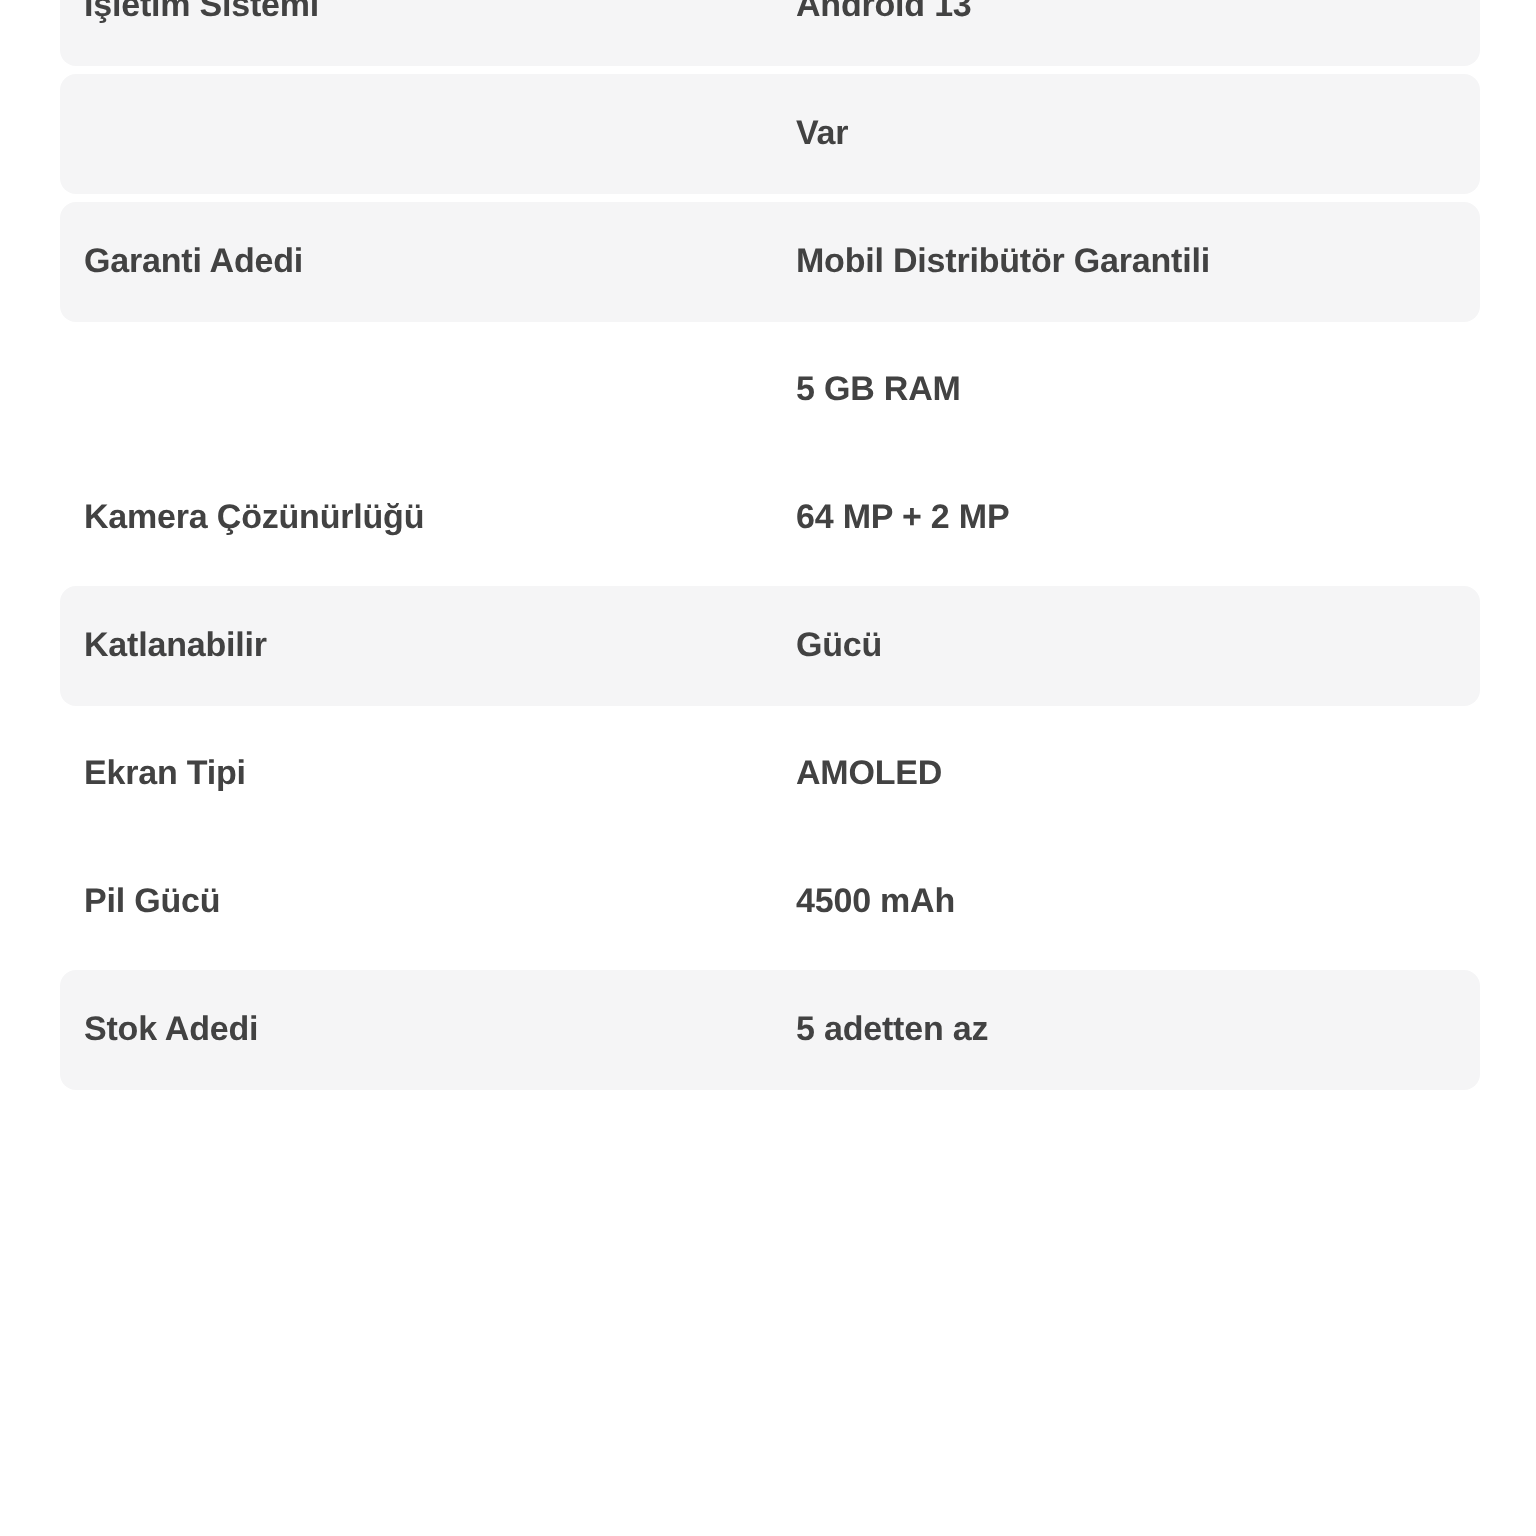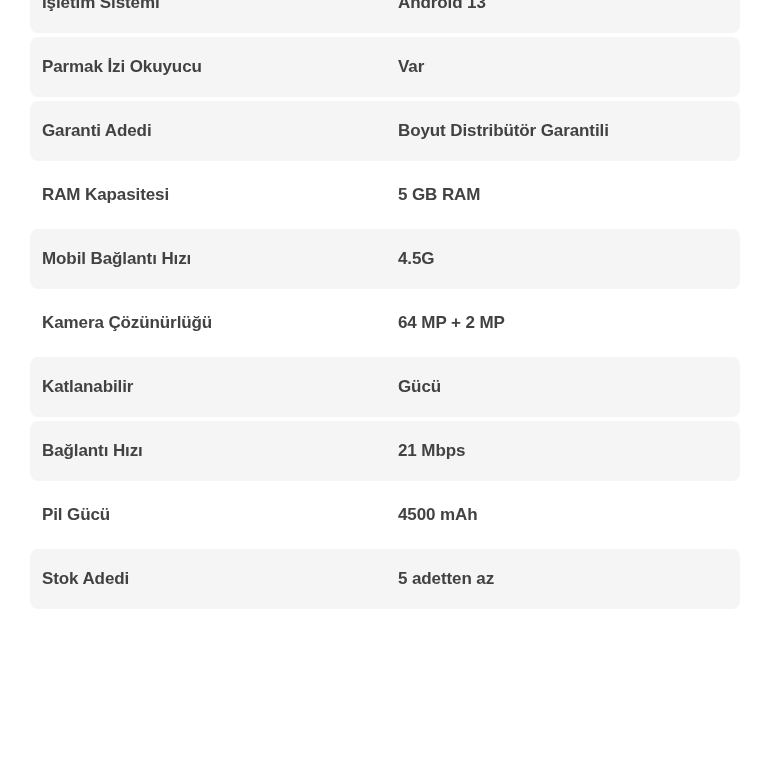--- a/index.html
+++ b/index.html
@@ -57,55 +57,49 @@
 <body style="background: rgb(255, 255, 255);">
 
 <div class="spec-table" id="spec-table">
   <div class="spec-row striped">
     <span class="spec-label">İşletim Sistemi</span>
     <span class="spec-value">Android 13</span>
   </div>
 
 
   <div class="spec-row striped">
-    <span class="spec-label">Parmak İzi Okuyucu</span>
     <span class="spec-value">Var</span>
   </div>
 
 
   <div class="spec-row striped">
     <span class="spec-label">Garanti Adedi</span>
-    <span class="spec-value">Boyut Distribütör Garantili</span>
+    <span class="spec-value">Mobil Distribütör Garantili</span>
   </div>
 
   <div class="spec-row">
-    <span class="spec-label">RAM Kapasitesi</span>
     <span class="spec-value">5 GB RAM</span>
   </div>
 
-  <div class="spec-row striped">
-    <span class="spec-label">Mobil Bağlantı Hızı</span>
-    <span class="spec-value">4.5G</span>
-  </div>
 
   <div class="spec-row">
     <span class="spec-label">Kamera Çözünürlüğü</span>
     <span class="spec-value">64 MP + 2 MP</span>
   </div>
 
   <div class="spec-row striped">
     <span class="spec-label">Katlanabilir</span>
     <span class="spec-value">Gücü</span>
   </div>
 
+  <div class="spec-row">
+    <span class="spec-label">Ekran Tipi</span>
+    <span class="spec-value">AMOLED</span>
+  </div>
 
-  <div class="spec-row striped">
-    <span class="spec-label">Bağlantı Hızı</span>
-    <span class="spec-value">21 Mbps</span>
-  </div>
 
   <div class="spec-row">
     <span class="spec-label">Pil Gücü</span>
     <span class="spec-value">4500 mAh</span>
   </div>
 
   <div class="spec-row striped">
     <span class="spec-label">Stok Adedi</span>
     <span class="spec-value">5 adetten az</span>
   </div>

